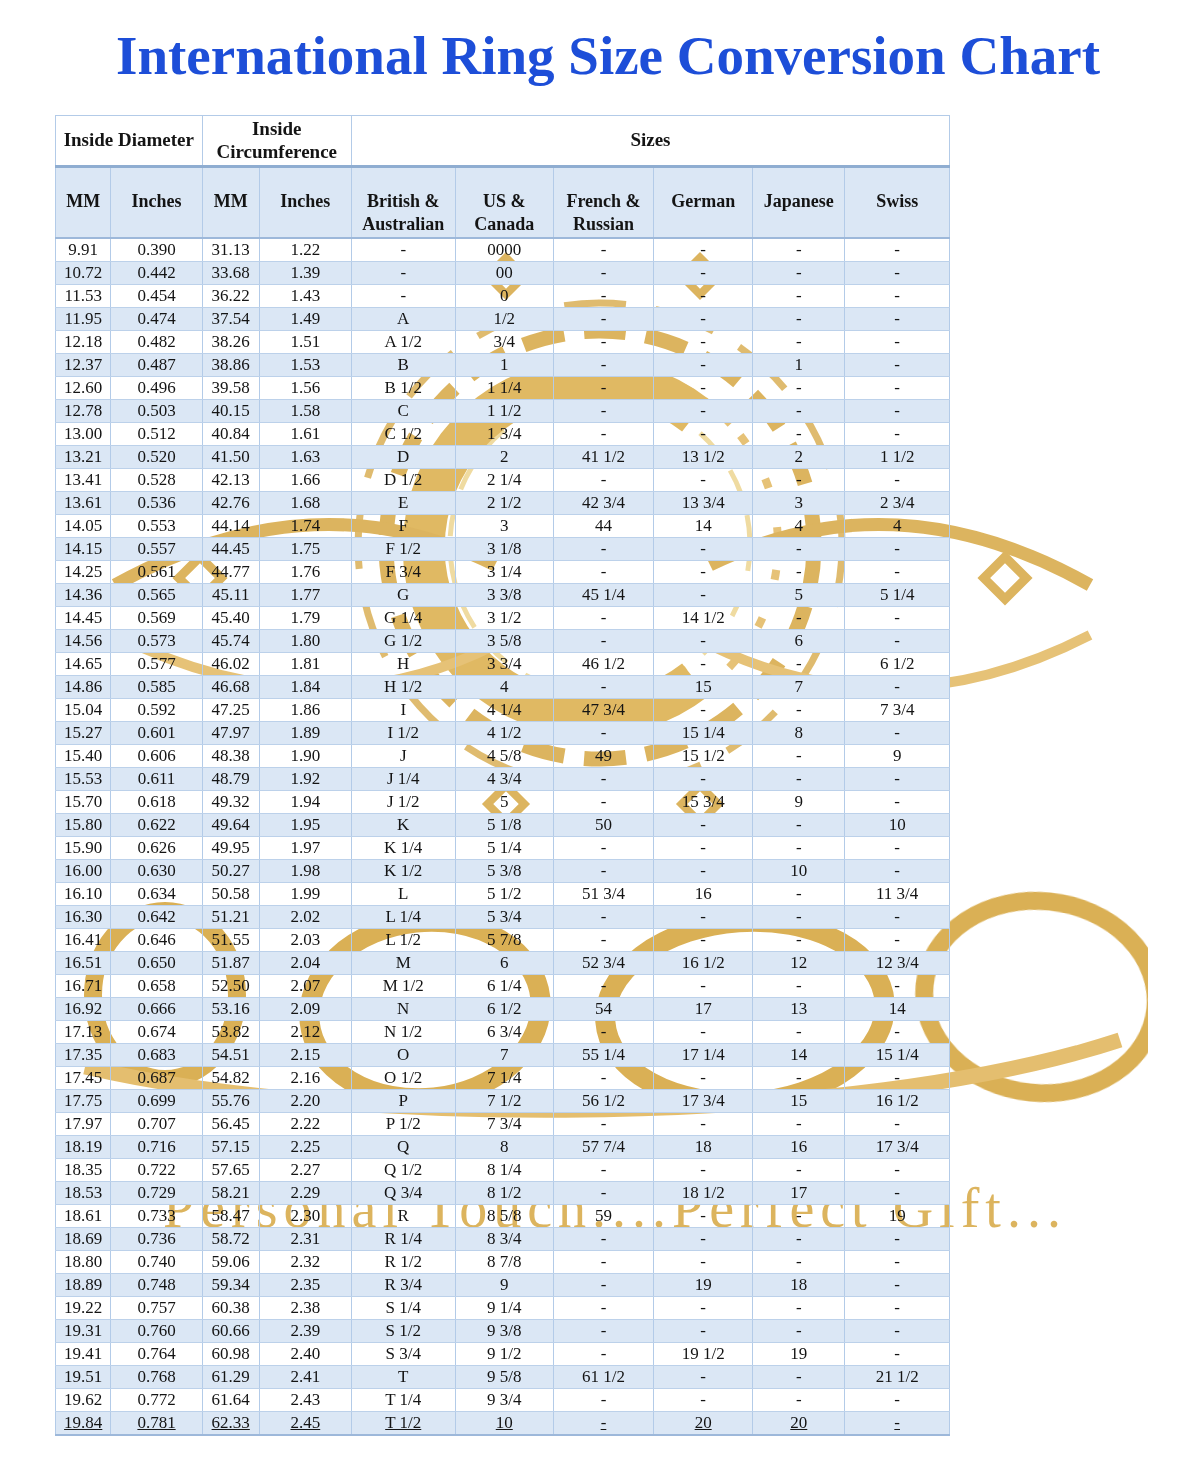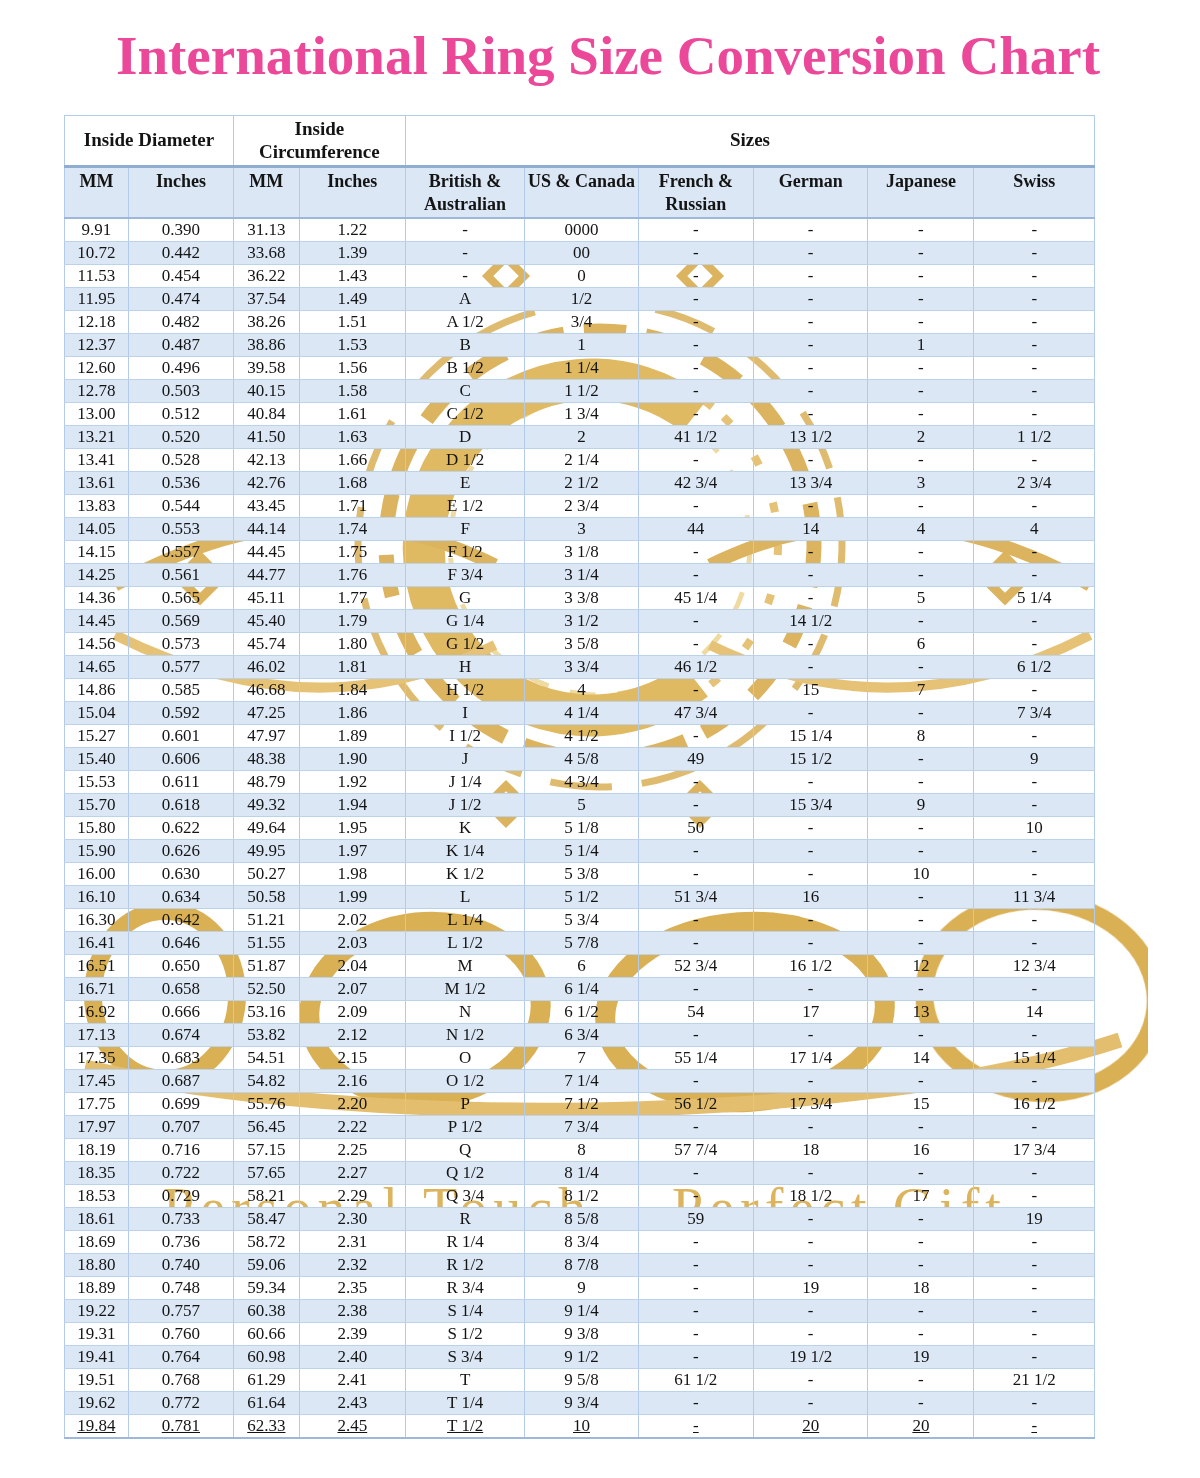--- a/index.html
+++ b/index.html
@@ -2,55 +2,54 @@
 <html><head>
 <meta charset="utf-8">
 <style>
   html,body{margin:0;padding:0;background:#ffffff;}
   body{
     width:1200px;height:1478px;position:relative;overflow:hidden;
     font-family:"Liberation Serif","DejaVu Serif",serif;color:#141414;
   }
   .page-title{
     margin:0;padding:24px 0 0 16px;text-align:center;
-    font-size:55px;font-weight:bold;letter-spacing:0px;color:#ec4899;
+    font-size:55px;font-weight:bold;letter-spacing:0px;color:#1d4ed8;
     font-family:"Liberation Serif","DejaVu Serif",serif;line-height:1.15;
   }
   .table-wrap{
     position:absolute;left:55px;top:115px;width:1093px;height:1298px;
   }
   .watermark{
     position:absolute;left:0;top:0;width:1093px;height:1298px;z-index:0;
     pointer-events:none;
   }
   table.ring{
     position:relative;z-index:1;
-    width:1031px;border-collapse:collapse;table-layout:fixed;
+    width:895px;border-collapse:collapse;table-layout:fixed;
     background:transparent;
-    margin-left:9px;
   }
   table.ring col.c0{width:6.2%}  table.ring col.c1{width:10.2%}
   table.ring col.c2{width:6.4%}  table.ring col.c3{width:10.3%}
   table.ring col.c4{width:11.6%} table.ring col.c5{width:11.0%}
   table.ring col.c6{width:11.2%} table.ring col.c7{width:11.1%}
   table.ring col.c8{width:10.3%} table.ring col.c9{width:11.7%}
   table.ring th, table.ring td{
     border-left:1px solid #b3cbe8;border-right:1px solid #b3cbe8;
     text-align:center;padding:0;
   }
   tr.group-row th{
     background:#ffffff;
     height:49px;vertical-align:middle;
     font-size:19px;font-weight:bold;line-height:1.2;
     border-top:1px solid #b3cbe8;
     border-bottom:3px solid #8fadd1;
   }
   tr.cols-row th{
     background:#dbe7f5;
-    height:47px;vertical-align:top;padding-top:2px;
+    height:47px;vertical-align:top;padding-top:22px;
     font-size:18px;font-weight:bold;line-height:1.25;
     border-bottom:2px solid #9db8da;
   }
   tbody td{
     height:22px;font-size:17px;line-height:22px;
     border-top:1px solid #bcd1ea;border-bottom:1px solid #bcd1ea;
     white-space:nowrap;overflow:hidden;
   }
   tbody tr:nth-child(odd) td{background:transparent;}
   tbody tr:nth-child(even) td{background:#dbe7f5;}
@@ -262,32 +261,20 @@
           <td>42.76</td>
           <td>1.68</td>
           <td>E</td>
           <td>2 1/2</td>
           <td>42 3/4</td>
           <td>13 3/4</td>
           <td>3</td>
           <td>2 3/4</td>
         </tr>
         <tr>
-          <td>13.83</td>
-          <td>0.544</td>
-          <td>43.45</td>
-          <td>1.71</td>
-          <td>E 1/2</td>
-          <td>2 3/4</td>
-          <td>-</td>
-          <td>-</td>
-          <td>-</td>
-          <td>-</td>
-        </tr>
-        <tr>
           <td>14.05</td>
           <td>0.553</td>
           <td>44.14</td>
           <td>1.74</td>
           <td>F</td>
           <td>3</td>
           <td>44</td>
           <td>14</td>
           <td>4</td>
           <td>4</td>

